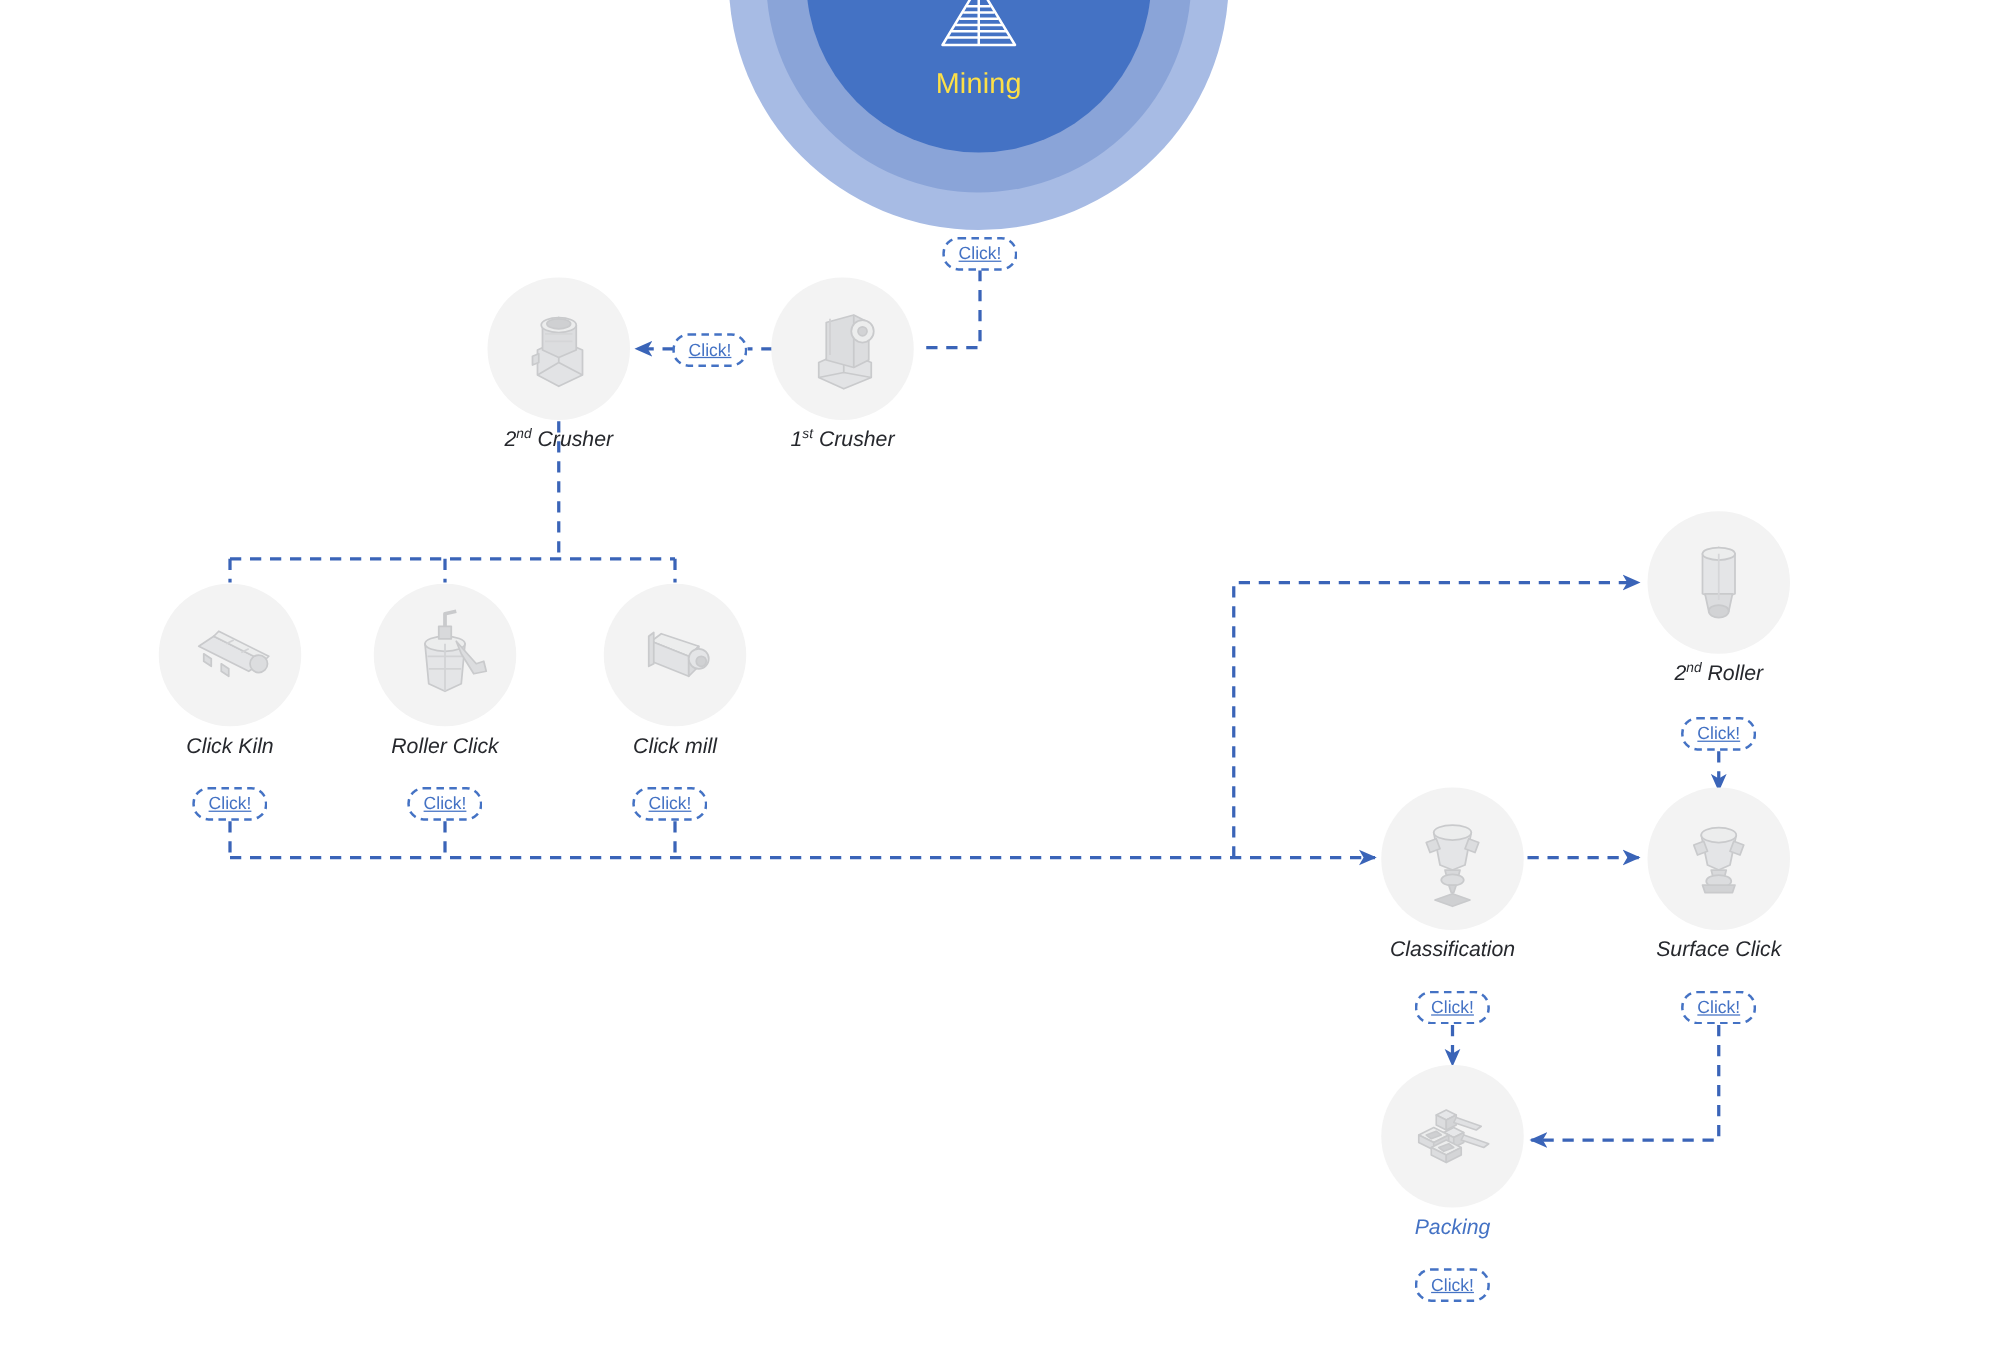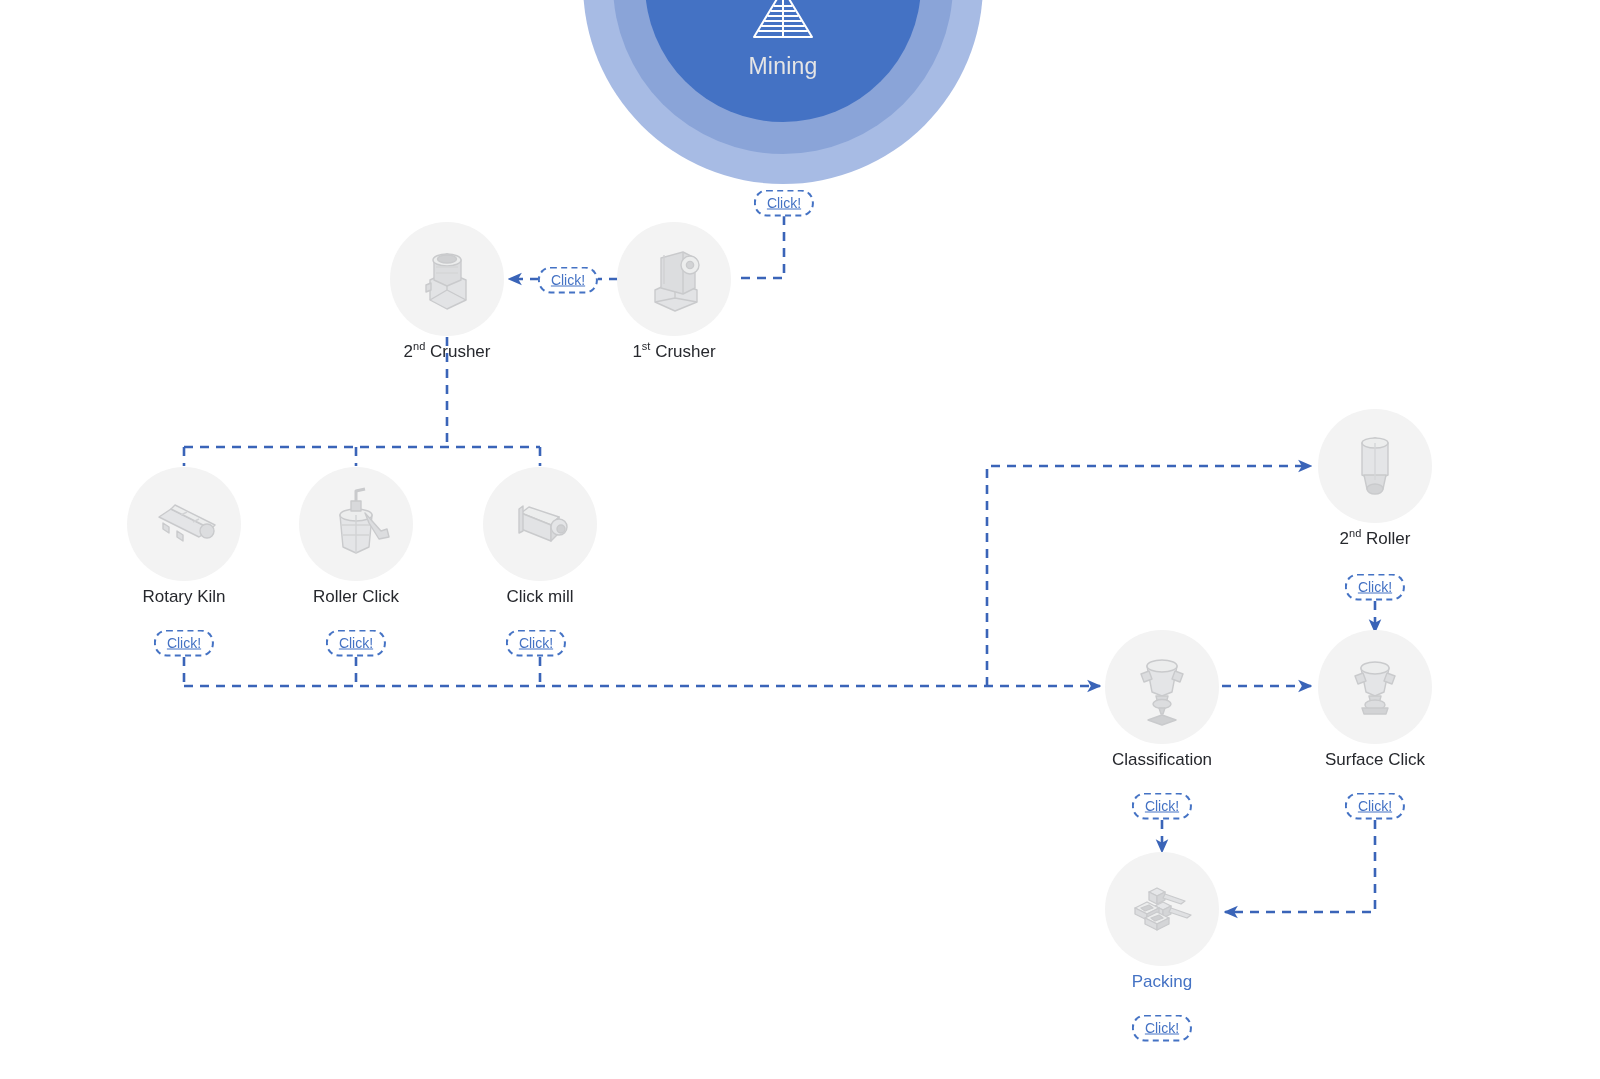--- a/index.html
+++ b/index.html
@@ -60,21 +60,21 @@
     align-items: center;
     justify-content: flex-end;
     padding-bottom: 42px;
     box-sizing: border-box;
   }
   .mining-core .pyramid-icon {
     display: block;
     margin-bottom: 8px;
   }
   .mining-label {
-    color: #e5e5e5;
+    color: #fde047;
     font-size: 23px;
     letter-spacing: .2px;
   }
 
   
   .node {
     position: absolute;
     width: 0;
     height: 0;
   }
@@ -92,20 +92,21 @@
   }
   .node .node-label {
     position: absolute;
     top: 63px;
     left: -150px;
     width: 300px;
     text-align: center;
     font-size: 17px;
     color: #26282d;
     white-space: nowrap;
+    font-style: italic;
   }
   .node .node-label.active {
     color: #4472c4;
   }
   .node .node-label sup {
     font-size: 11px;
     vertical-align: super;
     line-height: 0;
   }
 
@@ -241,21 +242,21 @@
             <path d="M30 30 L34 26 L74 46 L70 50 Z" fill="#eceded"></path>
             <ellipse cx="66" cy="52" rx="7" ry="7" fill="#dcdddf"></ellipse>
             <path d="M22 44 L28 48 L28 54 L22 50 Z" fill="#dcdddf"></path>
             <path d="M36 52 L42 56 L42 62 L36 58 Z" fill="#dcdddf"></path>
             <path d="M40 36 L46 33" fill="none" stroke="#d2d3d5"></path>
             <path d="M52 43 L58 40" fill="none" stroke="#d2d3d5"></path>
           </g>
         </svg>
       </span>
     </div>
-    <div class="node-label">Rotary Kiln</div>
+    <div class="node-label">Click Kiln</div>
   </div>
   <div class="click-badge" style="left:184px; top:643px;">Click!</div>
 
   <div class="node" style="left:356px; top:524px;">
     <div class="disc">
       <span>
         <svg width="86" height="86" viewBox="0 0 86 86">
           <g stroke="#c9cacc" stroke-width="1.4" stroke-linejoin="round">
             <path d="M27 36 L43 30 L59 36 L56 68 L43 74 L30 68 Z" fill="#e4e5e7"></path>
             <ellipse cx="43" cy="36" rx="16" ry="6" fill="#eceded"></ellipse>

